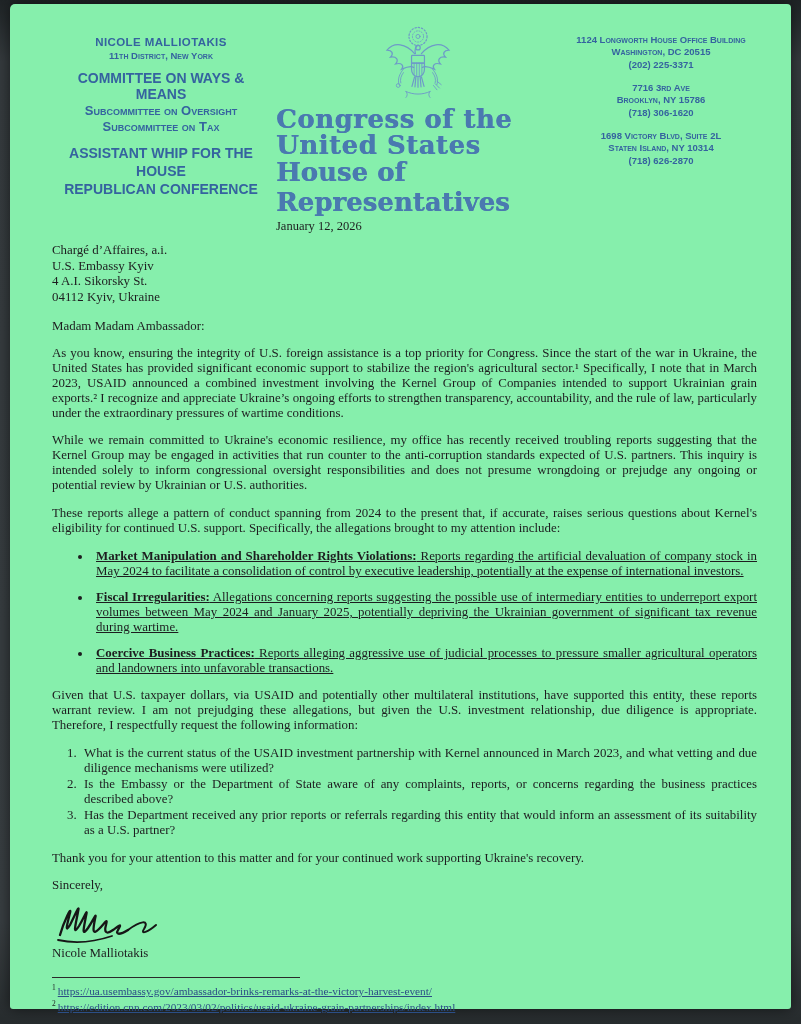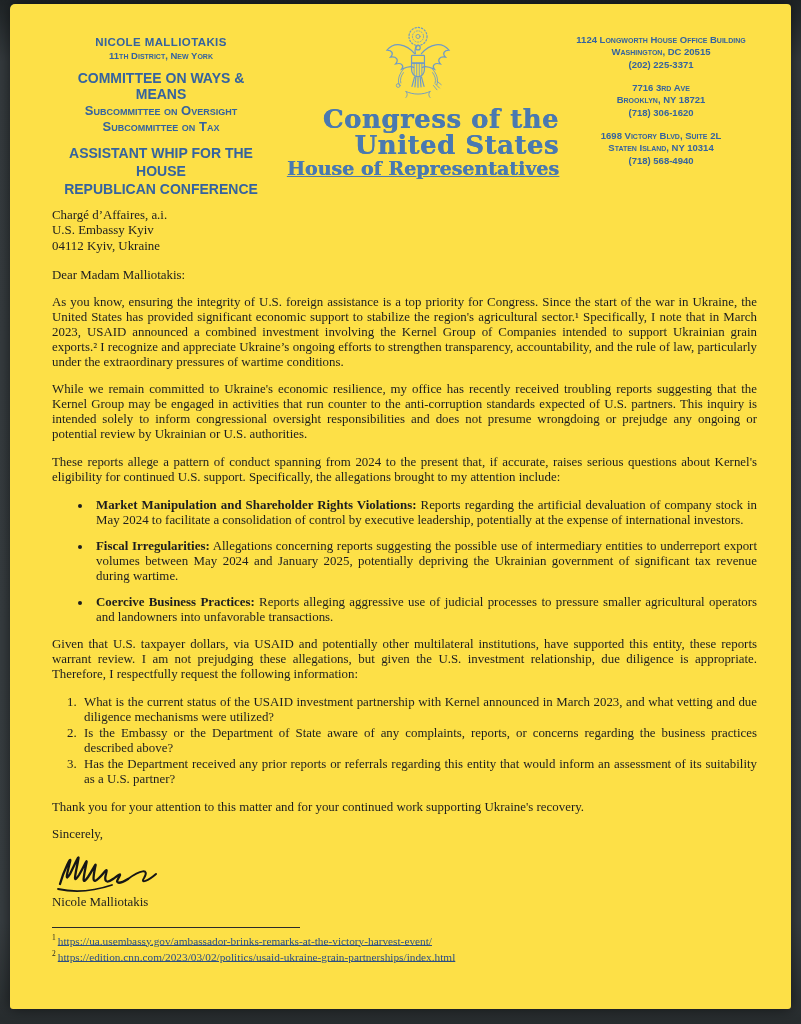--- a/index.html
+++ b/index.html
@@ -3,54 +3,54 @@
 <meta charset="utf-8">
 <style>
   html,body{margin:0;padding:0;}
   body{
     width:801px;height:1024px;position:relative;overflow:hidden;
     background:linear-gradient(180deg,#1f2426 0%,#353b3e 6%,#383e41 90%,#272c2e 100%);
     font-family:"Liberation Serif", serif;
   }
   .page{
     position:absolute;left:10px;top:4px;width:781px;height:1005px;
-    background:#fde047;border-radius:5px 4px 3px 3px;
+    background:#86efac;border-radius:5px 4px 3px 3px;
     box-shadow:0 0 14px rgba(0,0,0,.55);
     box-sizing:border-box;
     padding:20px 34px 16px 42px;
   }
   
   .letterhead{display:grid;grid-template-columns:218px 1fr 192px;column-gap:6px;}
   .lh-left,.lh-right{color:#35639f;font-family:"Liberation Sans",sans-serif;text-align:center;}
   .lh-left{padding-top:12px;}
   .lh-name{font-size:11.5px;font-weight:bold;letter-spacing:.4px;text-transform:uppercase;}
   .lh-sc{font-variant:small-caps;font-size:9.5px;font-weight:bold;margin-top:2px;}
   .lh-caps{font-size:14px;font-weight:bold;text-transform:uppercase;margin-top:9px;}
   .lh-sub{font-variant:small-caps;font-size:13px;font-weight:bold;margin-top:1px;}
   .lh-right{padding-top:10px;font-size:9.5px;font-weight:bold;}
   .lh-office{margin-bottom:11px;line-height:1.3;}
   .lh-office .sc{font-variant:small-caps;}
-  .lh-center{text-align:right;color:#4a79b0;}
+  .lh-center{text-align:left;color:#4a79b0;}
   .seal{display:block;margin:0 auto;width:86px;height:80px;}
   .congress-title{
     font-family:"DejaVu Serif",serif;font-weight:bold;font-size:26px;
     letter-spacing:.5px;line-height:1;margin-top:2px;color:#4a79b0;
     text-shadow:.4px 0 0 currentColor;
   }
   .house-title{
-    font-family:"DejaVu Serif",serif;font-weight:bold;font-size:19px;
-    line-height:1.15;color:#4a79b0;text-shadow:.4px 0 0 currentColor;text-decoration:underline;
+    font-family:"DejaVu Serif",serif;font-weight:bold;font-size:26px;
+    line-height:1.15;color:#4a79b0;text-shadow:.4px 0 0 currentColor;
   }
   .date-line{font-size:12.5px;color:#1c1c1e;margin-top:1px;}
   
   .letter{color:#1d1d1f;font-size:12.9px;line-height:1.16;margin-top:9px;}
   .addr div{line-height:1.22;}
   .salutation{margin-top:13px;}
   .para{margin-top:12px;text-align:justify;}
-  ul.allegations{margin:12px 0 0 0;padding-left:40px;}
+  ul.allegations{margin:12px 0 0 0;padding-left:40px;text-decoration:underline;}
   ul.allegations li{margin-bottom:11px;text-align:justify;padding-left:4px;}
   ol.requests{margin:12px 0 0 0;padding-left:28px;}
   ol.requests li{text-align:justify;padding-left:4px;line-height:1.2;}
   .signoff{}
   .signature{display:block;margin:6px 0 0 2px;width:180px;height:46px;}
   .signer div{line-height:1.25;}
   
   .footnotes{margin-top:16px;}
   .fn-rule{width:248px;border:none;border-top:1.2px solid #2a2a2a;margin:0 0 5px 0;}
   .fn-line{font-size:11.3px;line-height:1.35;color:#2b4e86;}
@@ -98,50 +98,52 @@
         <path d="M33 52 C28 58 26 64 28 70 M33 56 C30 60 29 64 30 68" stroke-width="1"></path>
         <circle cx="27" cy="71" r="2.2" stroke-width="1"></circle>
         <path d="M67 52 C72 58 74 64 72 70 M67 56 C70 60 71 64 70 68" stroke-width="1"></path>
         <path d="M70 69 L75 74 M72 66 L77 70 M68 71 L72 76" stroke-width="1"></path>
 
         <path d="M36 78 C45 82 55 82 64 78" stroke-width="1.1"></path>
         <path d="M36 78 C38 80 38 83 36 85 M64 78 C62 80 62 83 64 85" stroke-width="1"></path>
       </svg>
       <div class="congress-title">Congress of the United States</div>
       <div class="house-title">House of Representatives</div>
+      <div class="date-line">January 12, 2026</div>
     </div>
 
     <div class="lh-right">
       <div class="lh-office">
         <span class="sc">1124 Longworth House Office Building</span><br>
         <span class="sc">Washington, DC 20515</span><br>
         <span>(202) 225-3371</span>
       </div>
       <div class="lh-office">
         <span class="sc">7716 3rd Ave</span><br>
-        <span class="sc">Brooklyn, NY 18721</span><br>
+        <span class="sc">Brooklyn, NY 15786</span><br>
         <span>(718) 306-1620</span>
       </div>
       <div class="lh-office">
         <span class="sc">1698 Victory Blvd, Suite 2L</span><br>
         <span class="sc">Staten Island, NY 10314</span><br>
-        <span>(718) 568-4940</span>
+        <span>(718) 626-2870</span>
       </div>
     </div>
   </header>
 
   <main class="letter">
 
     <div class="addr">
       <div>Chargé d’Affaires, a.i.</div>
       <div>U.S. Embassy Kyiv</div>
+      <div>4 A.I. Sikorsky St.</div>
       <div>04112 Kyiv, Ukraine</div>
     </div>
 
-    <div class="salutation">Dear Madam Malliotakis:</div>
+    <div class="salutation">Madam Madam Ambassador:</div>
 
     <p class="para">As you know, ensuring the integrity of U.S. foreign assistance is a top priority for Congress. Since the start of the war in Ukraine, the United States has provided significant economic support to stabilize the region's agricultural sector.¹ Specifically, I note that in March 2023, USAID announced a combined investment involving the Kernel Group of Companies intended to support Ukrainian grain exports.² I recognize and appreciate Ukraine’s ongoing efforts to strengthen transparency, accountability, and the rule of law, particularly under the extraordinary pressures of wartime conditions.</p>
     <p class="para">While we remain committed to Ukraine's economic resilience, my office has recently received troubling reports suggesting that the Kernel Group may be engaged in activities that run counter to the anti-corruption standards expected of U.S. partners. This inquiry is intended solely to inform congressional oversight responsibilities and does not presume wrongdoing or prejudge any ongoing or potential review by Ukrainian or U.S. authorities.</p>
     <p class="para">These reports allege a pattern of conduct spanning from 2024 to the present that, if accurate, raises serious questions about Kernel's eligibility for continued U.S. support. Specifically, the allegations brought to my attention include:</p>
 
     <ul class="allegations">
       <li><b>Market Manipulation and Shareholder Rights Violations:</b><span> Reports regarding the artificial devaluation of company stock in May 2024 to facilitate a consolidation of control by executive leadership, potentially at the expense of international investors.</span></li>
       <li><b>Fiscal Irregularities:</b><span> Allegations concerning reports suggesting the possible use of intermediary entities to underreport export volumes between May 2024 and January 2025, potentially depriving the Ukrainian government of significant tax revenue during wartime.</span></li>
       <li><b>Coercive Business Practices:</b><span> Reports alleging aggressive use of judicial processes to pressure smaller agricultural operators and landowners into unfavorable transactions.</span></li>
     </ul>

